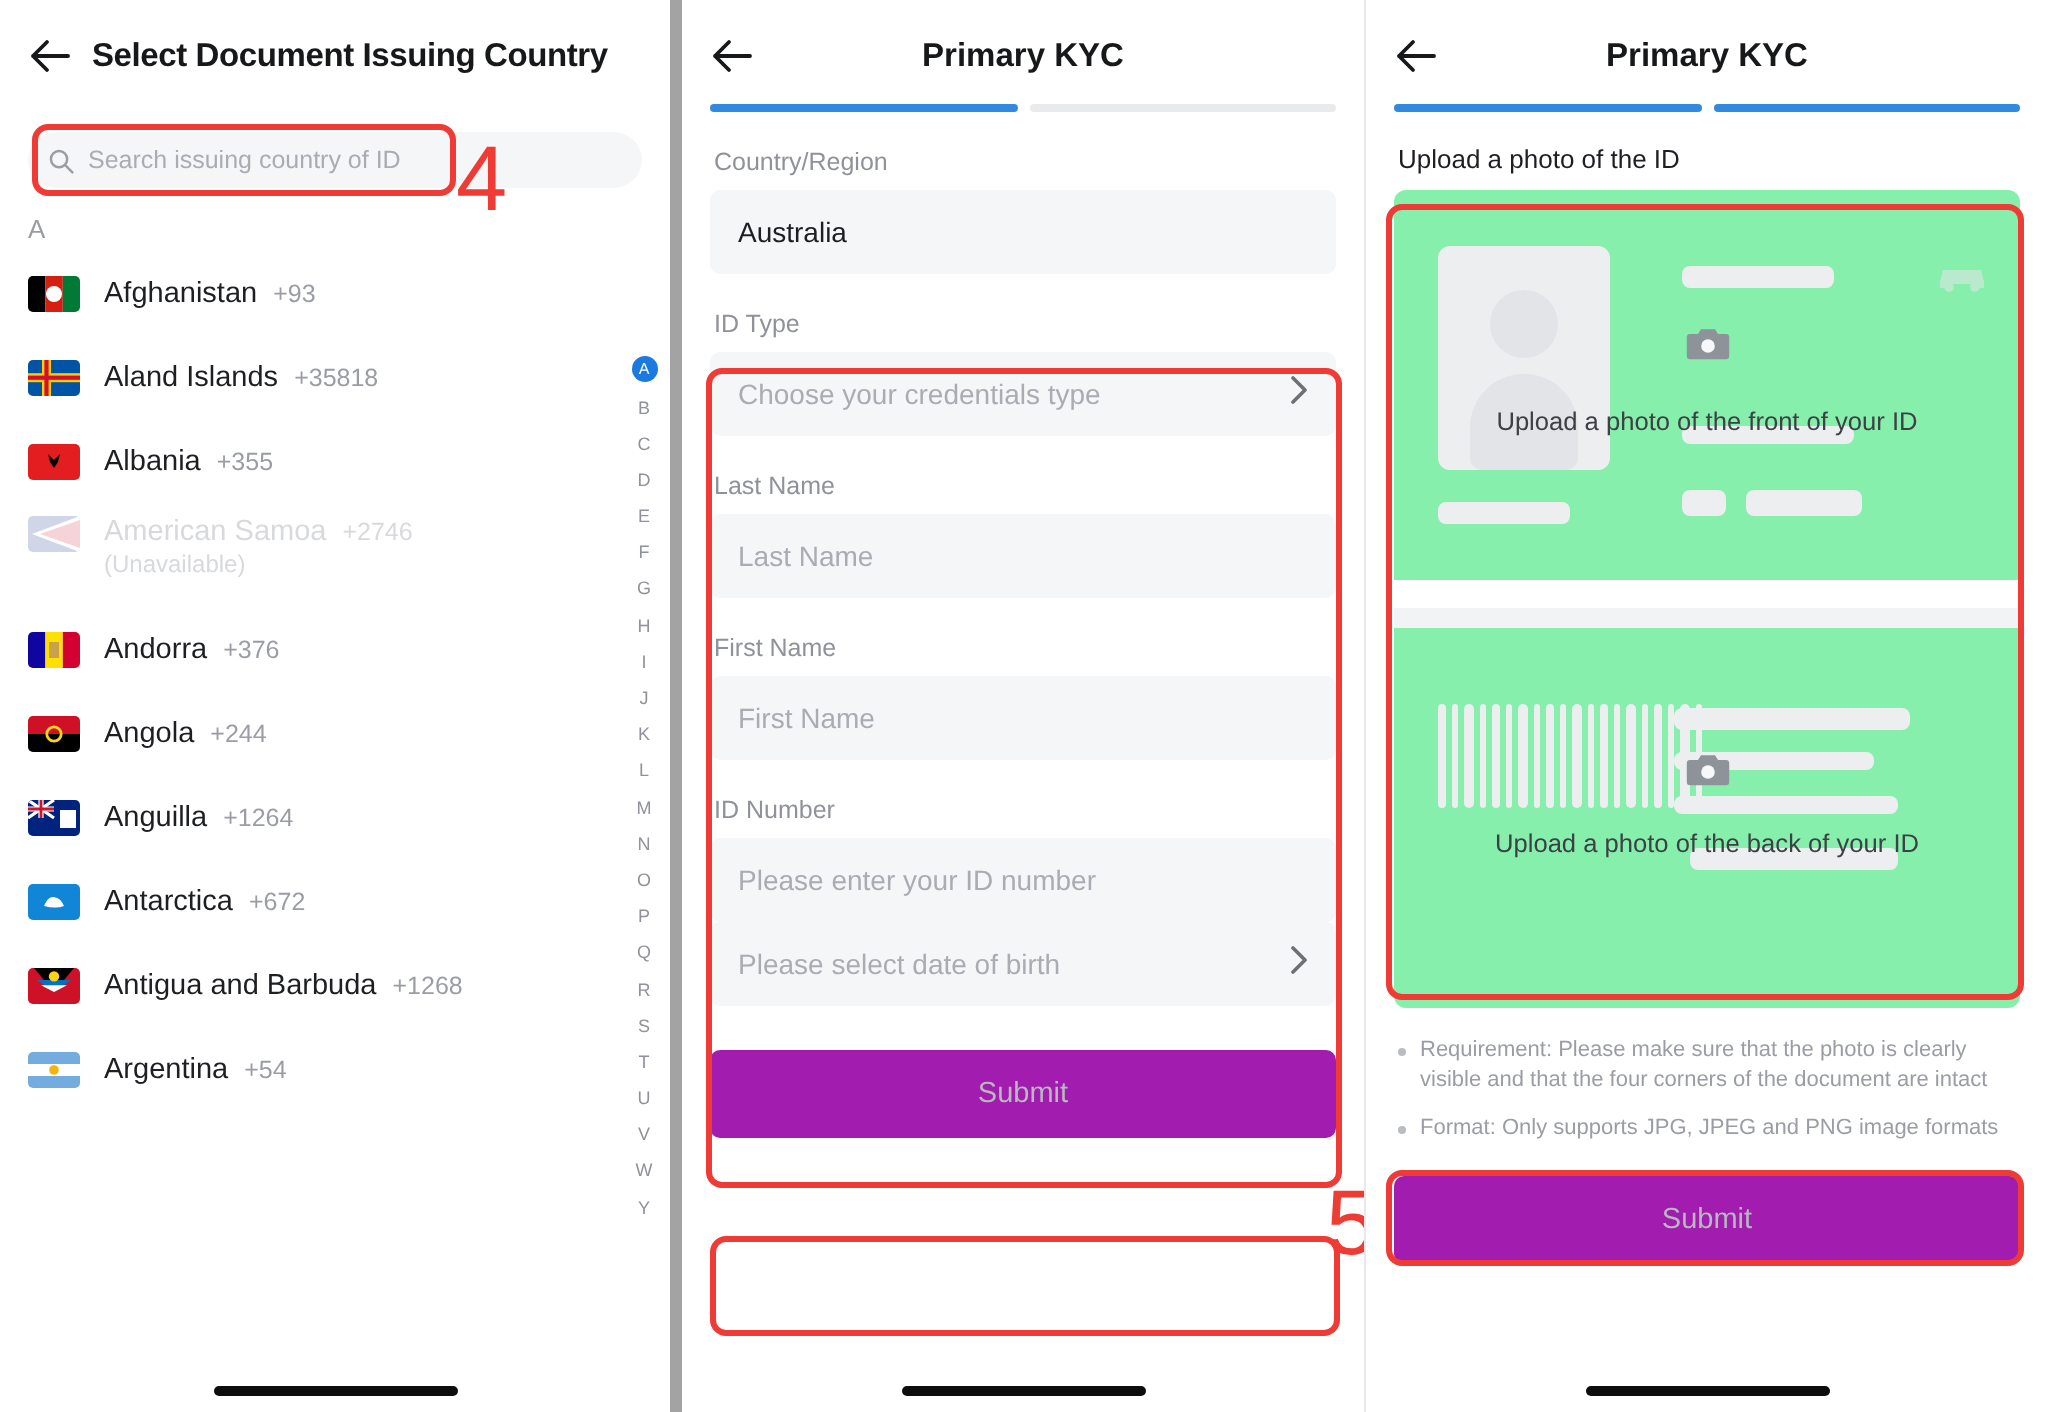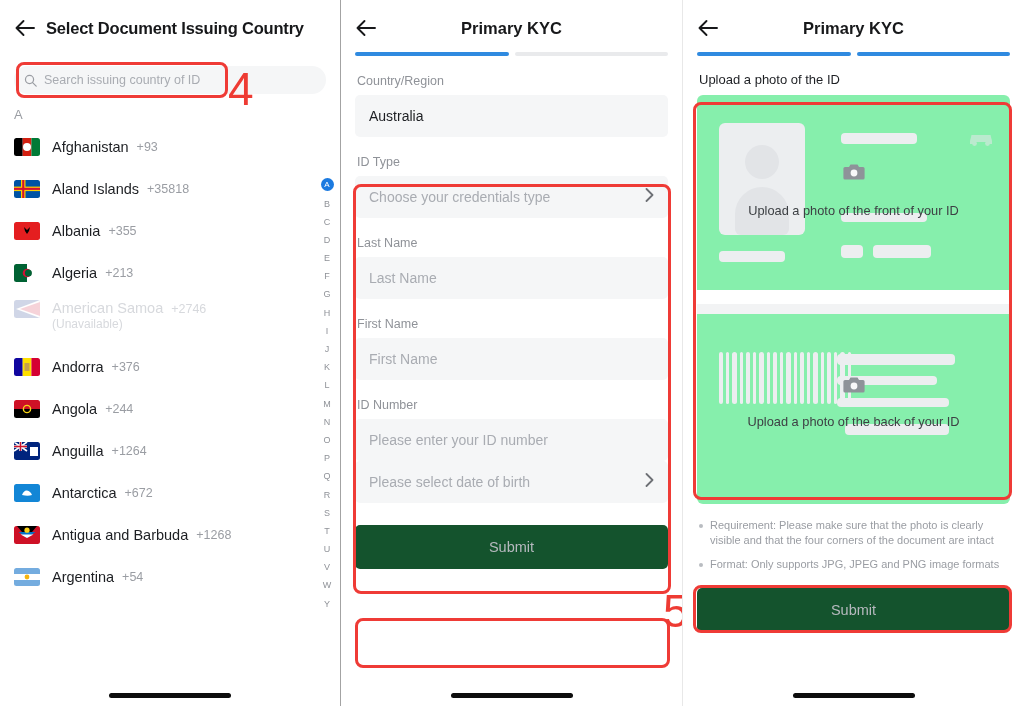--- a/index.html
+++ b/index.html
@@ -4,21 +4,21 @@
 <style>
   * { box-sizing: border-box; margin: 0; padding: 0; }
   html, body {
     width: 1024px; height: 706px;
     font-family: "Liberation Sans", sans-serif;
     background: #ffffff;
     overflow: hidden;
   }
   .screens { display: flex; width: 1024px; height: 706px; }
   .panel { position: relative; height: 706px; background: #fff; overflow: hidden; }
-  .p1 { width: 341px; border-right: 1px solid #a3a3a3; }
+  .p1 { width: 341px; border-right: 6px solid #a3a3a3; }
   .p2 { width: 342px; border-right: 1px solid #e8e8e8; }
   .p3 { width: 341px; }
 
   
   .hdr { position: relative; height: 56px; display: flex; align-items: center; }
   .back {
     width: 34px; height: 34px; margin-left: 8px;
     display: flex; align-items: center; justify-content: center;
     cursor: pointer;
   }
@@ -93,21 +93,21 @@
   .flabel { font-size: 12.5px; color: #8f9298; padding: 0 16px; margin-top: 18px; margin-bottom: 7px; }
   .field {
     margin: 0 14px; height: 42px; background: #f5f6f7; border-radius: 5px;
     display: flex; align-items: center; padding: 0 14px; cursor: pointer;
   }
   .field .val { font-size: 14px; color: #1d1f23; }
   .field .ph { font-size: 14px; color: #a9acb2; }
   .field .chev { margin-left: auto; }
 
   .btn-submit {
-    margin: 22px 14px 0 14px; height: 44px; background: #14532d;
+    margin: 22px 14px 0 14px; height: 44px; background: #a21caf;
     border-radius: 5px; display: flex; align-items: center; justify-content: center;
     font-size: 14.5px; color: #b6b9be; cursor: pointer; border: none; width: calc(100% - 28px);
     font-family: "Liberation Sans", sans-serif;
   }
 
   .hl { position: absolute; border: 3px solid #ef3b36; border-radius: 8px; pointer-events: none; }
   .hl-form2 { left: 12px; top: 184px; width: 318px; height: 410px; }
   .hl-sub2 { left: 14px; top: 618px; width: 315px; height: 50px; }
   .hl-upload3 { left: 10px; top: 102px; width: 319px; height: 398px; }
   .hl-sub3 { left: 10px; top: 585px; width: 319px; height: 48px; }
@@ -202,30 +202,20 @@
 
       <div class="crow">
         <span class="flag"><svg width="26" height="18" viewBox="0 0 26 18">
               <rect width="26" height="18" fill="#e41e20"></rect>
               <path d="M10 5 L13 8 L16 5 L15 9 L13 12 L11 9 Z" fill="#000"></path>
             </svg></span>
         <span class="cname">Albania</span>
         <span class="ccode">+355</span>
       </div>
 
-      <div class="crow">
-        <span class="flag"><svg width="26" height="18" viewBox="0 0 26 18">
-              <rect width="13" height="18" fill="#006233"></rect>
-              <rect x="13" width="13" height="18" fill="#fff"></rect>
-              <circle cx="13" cy="9" r="4.3" fill="#d21034"></circle>
-              <circle cx="14.4" cy="9" r="3.5" fill="#006233"></circle>
-            </svg></span>
-        <span class="cname">Algeria</span>
-        <span class="ccode">+213</span>
-      </div>
 
       <div class="crow unavail faded">
         <span class="flag"><svg width="26" height="18" viewBox="0 0 26 18">
               <rect width="26" height="18" fill="#00247d"></rect>
               <path d="M26 0 L2 9 L26 18 Z" fill="#fff"></path>
               <path d="M26 2 L6 9 L26 16 Z" fill="#d21034"></path>
             </svg></span>
         <span class="cmeta">
           <span class="cline">
             <span class="cname">American Samoa</span>

